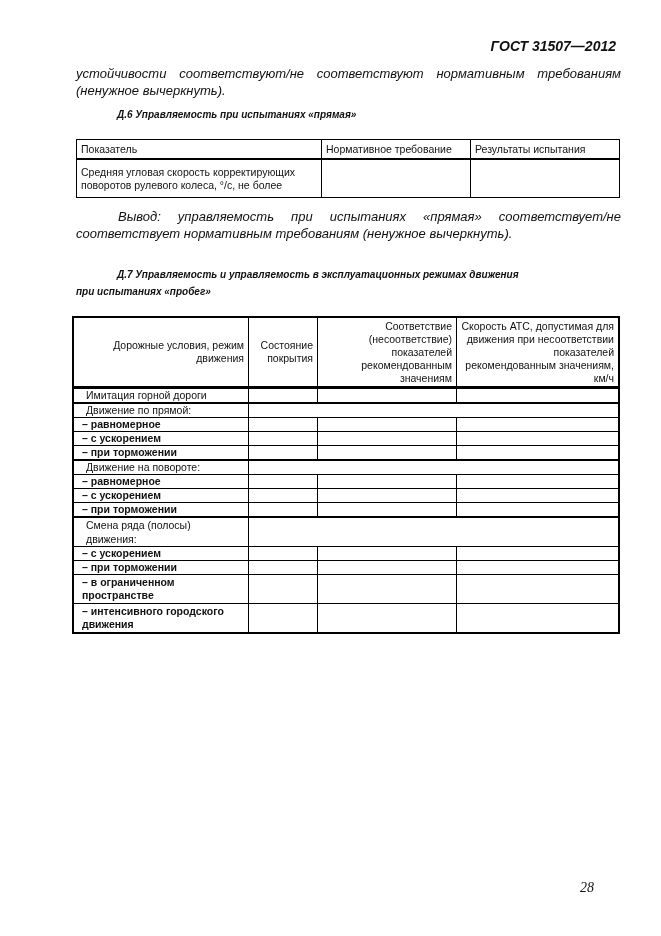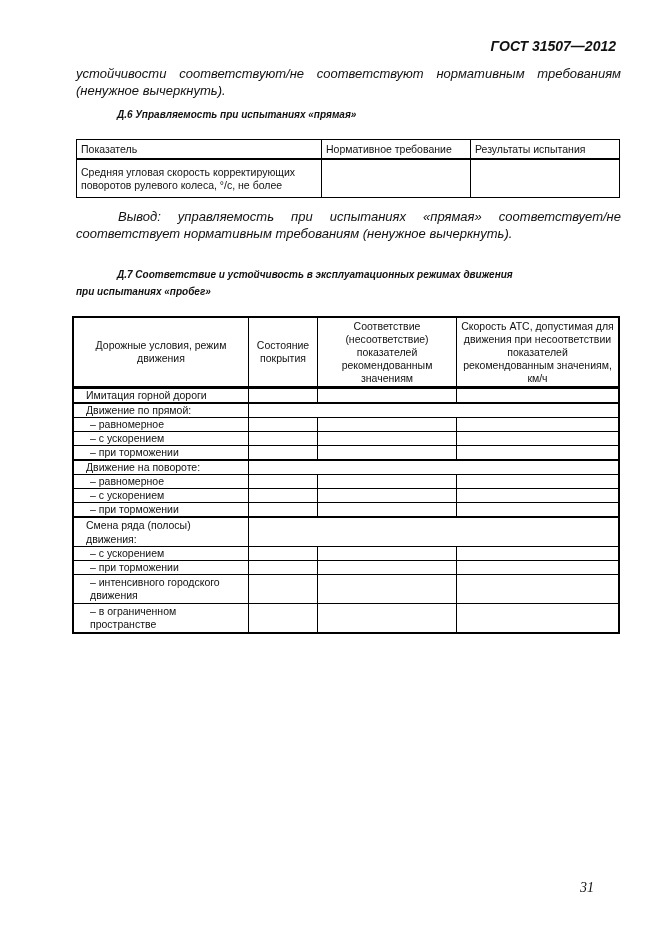--- a/index.html
+++ b/index.html
@@ -7,24 +7,24 @@
   .abs { position:absolute;font-style:italic; }
   .hdr { right:45px; top:38px; font-weight:bold; font-size:14px; }
   .p { font-size:13px; line-height:17px; }
   .h { font-weight:bold; font-size:10px; }
   table { border-collapse:collapse; position:absolute; font-size:10.5px; }
   td, th { border:1px solid #000; font-weight:normal; padding:0 4px; vertical-align:middle; }
   .t1 { left:76px; top:139px; width:544px; border:1.5px solid #000; }
   .t1 th { height:18px; text-align:left; border-bottom:2px solid #000; }
   .t1 td { height:37px; line-height:13px;border-radius:17px; }
   .t2 { left:72px; top:316px; width:548px; border:2px solid #000; }
-  .t2 th { text-align:center; line-height:13px; height:68px; border-bottom:3px solid #000; }
+  .t2 th { text-align:right; line-height:13px; height:68px; border-bottom:3px solid #000; }
   .t2 td { height:13px; line-height:13px; padding:0 5px;margin-left:8px; }
   .t2 td.lab { padding-left:12px; }
-  .t2 td.sub { padding-left:16px; }
+  .t2 td.sub { padding-left:8px;font-weight:bold; }
   .thick { border-top:2px solid #000; }
   .pg { left:580px; top:880px; font-family:"Liberation Serif", serif; font-size:14px; }
 </style>
 </head>
 <body>
 
 <div class="abs hdr">ГОСТ 31507—2012</div>
 
 <div class="abs p" style="left:76px; top:65px; width:545px; text-align:justify;">устойчивости соответствуют/не соответствуют нормативным требованиям (ненужное вычеркнуть).</div>
 
@@ -40,21 +40,21 @@
   <tr>
     <td>Средняя угловая скорость корректирующих поворотов рулевого колеса, °/с, не более</td>
     <td></td>
     <td></td>
   </tr>
 </tbody>
   </table>
 
 <div class="abs p" style="left:76px; top:208px; width:545px; text-align:justify; text-indent:42px;">Вывод: управляемость при испытаниях «прямая» соответствует/не соответствует нормативным требованиям (ненужное вычеркнуть).</div>
 
-<div class="abs h" style="left:117px; top:269px;">Д.7  Соответствие и устойчивость в эксплуатационных режимах движения</div>
+<div class="abs h" style="left:117px; top:269px;">Д.7  Управляемость и управляемость в эксплуатационных режимах движения</div>
 <div class="abs h" style="left:76px; top:286px;">при испытаниях «пробег»</div>
 
 <table class="t2">
   <tbody>
       <tr>
     <th style="width:166px">Дорожные условия, режим движения</th>
     <th style="width:60px">Состояние покрытия</th>
     <th style="width:130px">Соответствие (несоответствие) показателей рекомендованным значениям</th>
     <th>Скорость АТС, допустимая для движения при несоответствии показателей рекомендованным значениям, км/ч</th>
   </tr>
@@ -118,27 +118,27 @@
         <td></td>
         <td></td>
       </tr>
   <tr>
         <td class="sub">–  при торможении</td>
         <td></td>
         <td></td>
         <td></td>
       </tr>
   <tr>
-        <td class="sub" style="height:28px;">–  интенсивного городского движения</td>
+        <td class="sub" style="height:28px;">–  в ограниченном пространстве</td>
         <td></td>
         <td></td>
         <td></td>
       </tr>
   <tr>
-        <td class="sub" style="height:28px;">–  в ограниченном пространстве</td>
+        <td class="sub" style="height:28px;">–  интенсивного городского движения</td>
         <td></td>
         <td></td>
         <td></td>
       </tr>
 </tbody>
   </table>
 
-<div class="abs pg">31</div>
+<div class="abs pg">28</div>
 
 </body></html>

